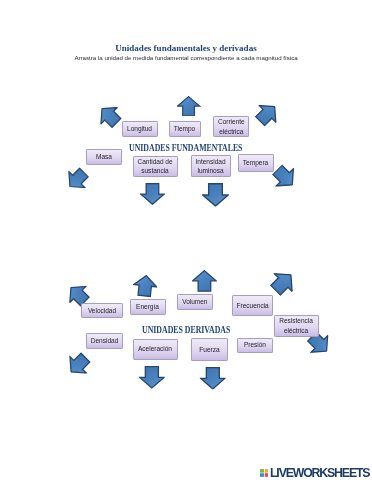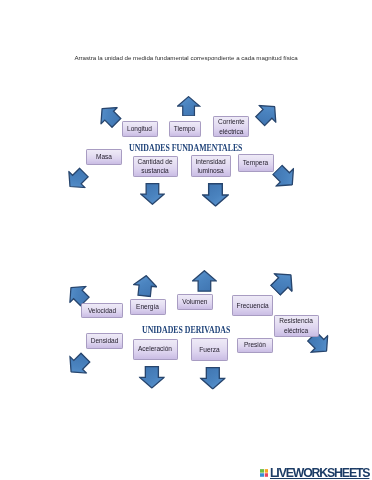--- a/index.html
+++ b/index.html
@@ -21,38 +21,39 @@
   .box .bl span{display:block;}
 
   .sect-title{position:absolute;color:#1f4379;font-weight:bold;
               font-family:"Liberation Serif",serif;font-size:9.6px;white-space:nowrap;
               transform-origin:0 0;transform:scaleX(0.815);}
 
   .arw{position:absolute;display:block;}
 
   #logo{position:absolute;left:259.5px;top:467.5px;}
   #logo .lw-text{position:absolute;left:10.5px;top:-0.8px;font-family:"Liberation Sans",sans-serif;
-                 font-weight:bold;font-size:12.3px;color:#1c3c66;letter-spacing:-1.15px;line-height:1;text-decoration:underline;}
+                 font-weight:bold;font-size:12.3px;color:#1c3c66;letter-spacing:-1.15px;line-height:1;}
   #logo .lw-mark{position:absolute;left:0px;top:1.9px;}
 </style>
 </head>
 <body>
 
 <svg width="0" height="0" style="position:absolute" aria-hidden="true">
   <defs>
     <linearGradient id="arrowGrad" x1="0.08" y1="0" x2="0.85" y2="1">
       <stop offset="0%" stop-color="#5d96d0"></stop>
       <stop offset="45%" stop-color="#4a83bf"></stop>
       <stop offset="100%" stop-color="#3f74b0"></stop>
     </linearGradient>
   </defs>
 </svg>
 
 <div id="page">
 
+  <div id="title">Unidades fundamentales y derivadas</div>
   <div id="subtitle">Arrastra la unidad de medida fundamental correspondiente a cada magnitud física</div>
 
   <svg class="arw" style="left:96.68px;top:104.65px;width:24.49px;height:21.55px;transform:rotate(-45deg);" viewBox="0 0 100 88" preserveAspectRatio="none">
     <path d="M50 2.6 L97.4 43.6 L75.3 43.6 L75.3 85.4 L24.7 85.4 L24.7 43.6 L2.6 43.6 Z" fill="url(#arrowGrad)" stroke="#27456d" stroke-width="5.2" stroke-linejoin="miter"></path>
   </svg>
   <svg class="arw" style="left:177.41px;top:96.05px;width:23.19px;height:20.41px;" viewBox="0 0 100 88" preserveAspectRatio="none">
     <path d="M50 2.6 L97.4 43.6 L75.3 43.6 L75.3 85.4 L24.7 85.4 L24.7 43.6 L2.6 43.6 Z" fill="url(#arrowGrad)" stroke="#27456d" stroke-width="5.2" stroke-linejoin="miter"></path>
   </svg>
   <svg class="arw" style="left:255.44px;top:103.48px;width:24.81px;height:21.83px;transform:rotate(45deg);" viewBox="0 0 100 88" preserveAspectRatio="none">
     <path d="M50 2.6 L97.4 43.6 L75.3 43.6 L75.3 85.4 L24.7 85.4 L24.7 43.6 L2.6 43.6 Z" fill="url(#arrowGrad)" stroke="#27456d" stroke-width="5.2" stroke-linejoin="miter"></path>

